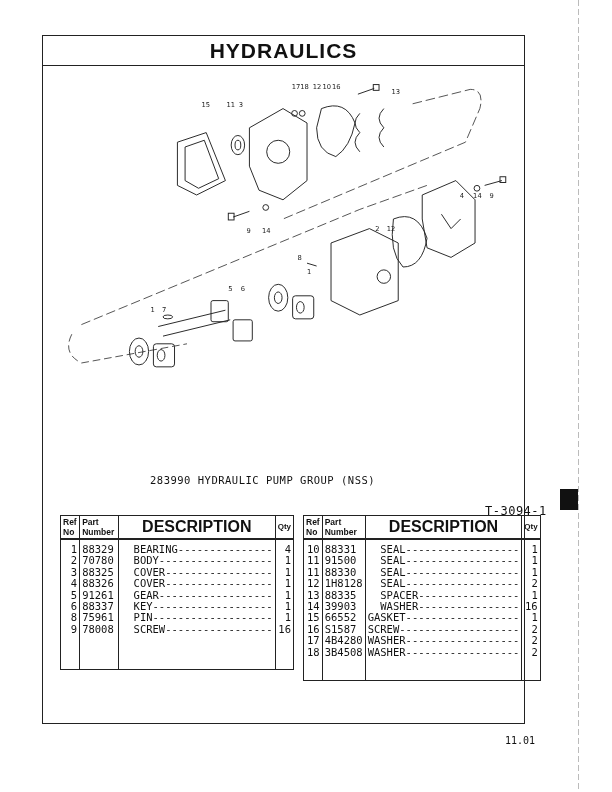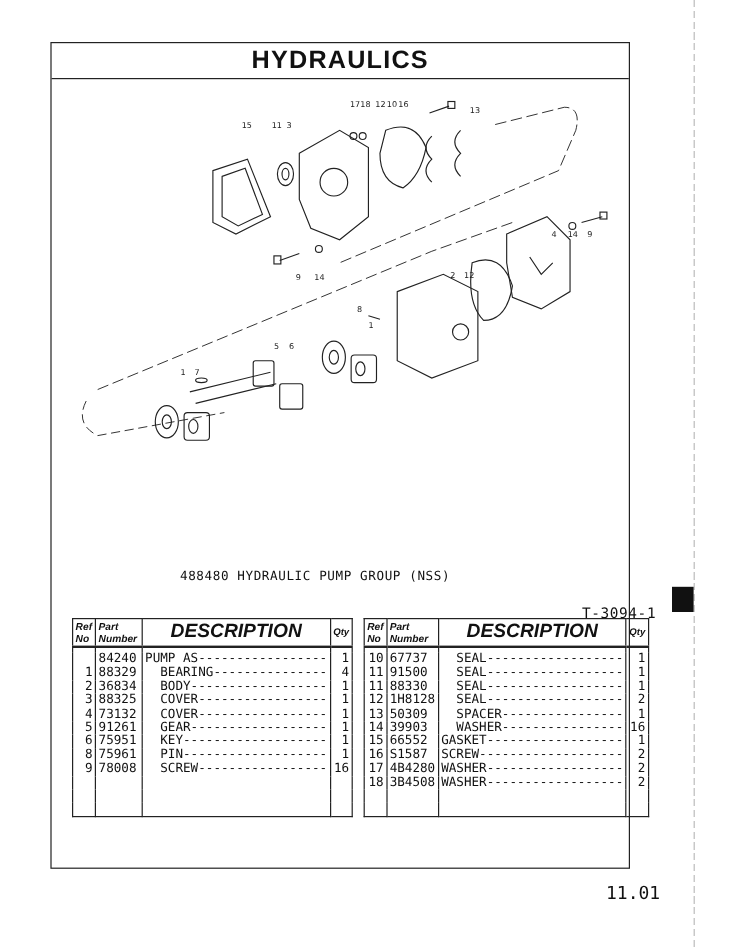--- a/index.html
+++ b/index.html
@@ -26,36 +26,36 @@
     }
     .fig-number {
       position: absolute; left: 485px; top: 504px; font-size: 12px; letter-spacing: 0.5px;
     }
 
     table.parts {
       position: absolute; border-collapse: collapse; font-size: 10.5px;
     }
     table.parts th {
       font-family: "Liberation Sans", sans-serif; font-weight: bold; font-size: 8.5px;
-      border: 1px solid #222; border-bottom: 2px solid #222; padding: 1px 2px; line-height: 10px; text-align: left; font-style: italic;
+      border: 1px solid #222; border-bottom: 2px solid #222; padding: 1px 2px; line-height: 10px; text-align: left;
     }
     table.parts th.desc { font-size: 16px; text-align: center; }
     table.parts th.qty { font-size: 8px; text-align: right; }
     table.parts td {
       border-left: 1px solid #222; border-right: 1px solid #222;
       padding: 0 2px; line-height: 11.4px; height: 11.4px; white-space: pre;
     }
     table.parts tr.spacer td { height: 5px; line-height: 5px; }
     table.parts tr.filler td { border-bottom: 1.5px solid #222; }
     td.ref { text-align: right; }
     td.qty { text-align: right; }
     #left-table { left: 60px; top: 515px; width: 234px; }
     #right-table { left: 303px; top: 515px; width: 233px; }
 
-    .page-num { position: absolute; left: 505px; top: 735px; font-size: 15px; }
+    .page-num { position: absolute; left: 505px; top: 735px; font-size: 10px; }
     .thumb-tab { position: absolute; left: 560px; top: 489px; width: 18px; height: 21px; background: #111; }
     .edge-line { position: absolute; left: 578px; top: 0; width: 1px; height: 792px;
       background: repeating-linear-gradient(#bbb 0 6px, transparent 6px 9px); }
   </style>
 </head>
 <body>
 
 <div class="edge-line"></div>
 <div class="thumb-tab"></div>
 
@@ -145,78 +145,72 @@
         <text x="275" y="207">1</text>
         <text x="193" y="225">5</text>
         <text x="206" y="225">6</text>
         <text x="112" y="247">1</text>
         <text x="124" y="247">7</text>
       </g>
     </svg>
   </div>
 </div>
 
-<div class="caption">488480 HYDRAULIC PUMP GROUP (NSS)</div>
+<div class="caption">283990 HYDRAULIC PUMP GROUP (NSS)</div>
 <div class="fig-number">T-3094-1</div>
 
 <table class="parts" id="left-table">
   <thead>
     <tr>
       <th style="width:22px">Ref No</th>
       <th style="width:50px">Part Number</th>
       <th class="desc">DESCRIPTION</th>
       <th class="qty" style="width:18px">Qty</th>
     </tr>
   </thead>
   <tbody id="left-body">
       <tr class="spacer">
         <td></td>
         <td></td>
         <td></td>
         <td></td>
       </tr>
       <tr>
-        <td class="ref"></td>
-        <td class="part">84240</td>
-        <td class="desc">PUMP AS-----------------</td>
-        <td class="qty">1</td>
-      </tr>
-      <tr>
         <td class="ref">1</td>
         <td class="part">88329</td>
         <td class="desc">  BEARING---------------</td>
         <td class="qty">4</td>
       </tr>
       <tr>
         <td class="ref">2</td>
-        <td class="part">36834</td>
+        <td class="part">70780</td>
         <td class="desc">  BODY------------------</td>
         <td class="qty">1</td>
       </tr>
       <tr>
         <td class="ref">3</td>
         <td class="part">88325</td>
         <td class="desc">  COVER-----------------</td>
         <td class="qty">1</td>
       </tr>
       <tr>
         <td class="ref">4</td>
-        <td class="part">73132</td>
+        <td class="part">88326</td>
         <td class="desc">  COVER-----------------</td>
         <td class="qty">1</td>
       </tr>
       <tr>
         <td class="ref">5</td>
         <td class="part">91261</td>
         <td class="desc">  GEAR------------------</td>
         <td class="qty">1</td>
       </tr>
       <tr>
         <td class="ref">6</td>
-        <td class="part">75951</td>
+        <td class="part">88337</td>
         <td class="desc">  KEY-------------------</td>
         <td class="qty">1</td>
       </tr>
       <tr>
         <td class="ref">8</td>
         <td class="part">75961</td>
         <td class="desc">  PIN-------------------</td>
         <td class="qty">1</td>
       </tr>
       <tr>
@@ -257,21 +251,21 @@
   </thead>
   <tbody id="right-body">
       <tr class="spacer">
         <td></td>
         <td></td>
         <td></td>
         <td></td>
       </tr>
       <tr>
         <td class="ref">10</td>
-        <td class="part">67737</td>
+        <td class="part">88331</td>
         <td class="desc">  SEAL------------------</td>
         <td class="qty">1</td>
       </tr>
       <tr>
         <td class="ref">11</td>
         <td class="part">91500</td>
         <td class="desc">  SEAL------------------</td>
         <td class="qty">1</td>
       </tr>
       <tr>
@@ -281,21 +275,21 @@
         <td class="qty">1</td>
       </tr>
       <tr>
         <td class="ref">12</td>
         <td class="part">1H8128</td>
         <td class="desc">  SEAL------------------</td>
         <td class="qty">2</td>
       </tr>
       <tr>
         <td class="ref">13</td>
-        <td class="part">50309</td>
+        <td class="part">88335</td>
         <td class="desc">  SPACER----------------</td>
         <td class="qty">1</td>
       </tr>
       <tr>
         <td class="ref">14</td>
         <td class="part">39903</td>
         <td class="desc">  WASHER----------------</td>
         <td class="qty">16</td>
       </tr>
       <tr>

